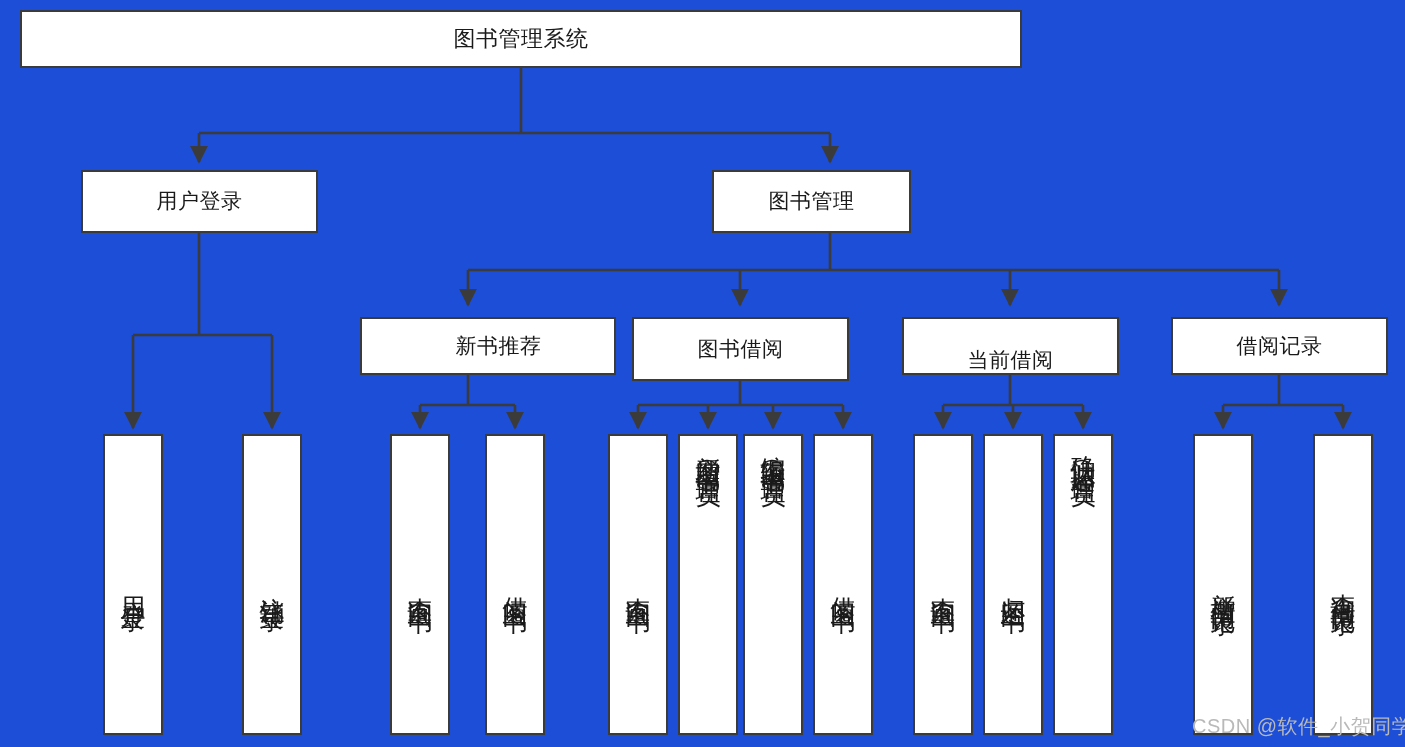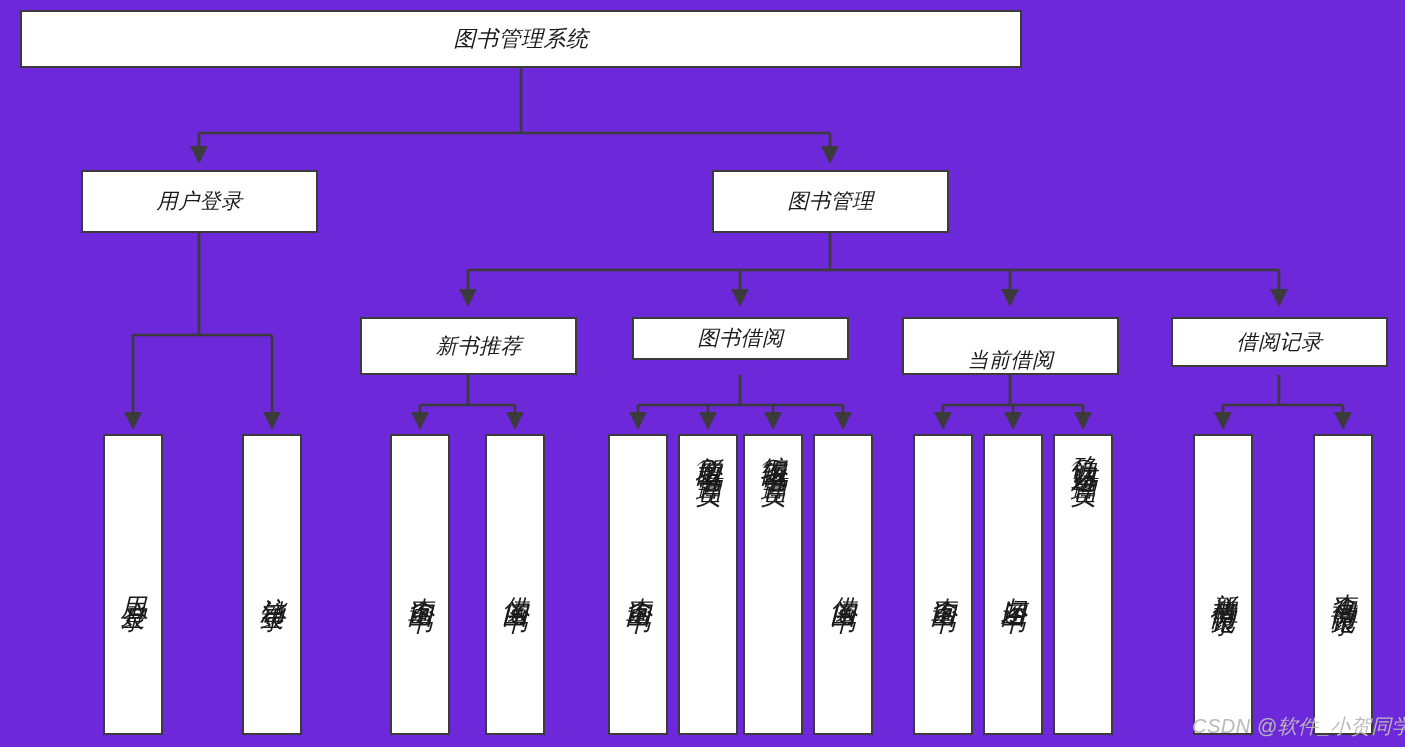--- a/index.html
+++ b/index.html
@@ -8,23 +8,22 @@
     padding: 0;
     background: #ffffff;
   }
   body {
     font-family: "Liberation Sans", "DejaVu Sans", sans-serif;
   }
   #canvas {
     position: relative;
     width: 1405px;
     height: 747px;
-    background: #6d28d9;
+    background: #1d4ed8;
     overflow: hidden;
-    font-style: italic;
   }
   #wires {
     position: absolute;
     left: 0;
     top: 0;
     width: 1405px;
     height: 747px;
     pointer-events: none;
   }
   .node {
@@ -133,34 +132,34 @@
     </g>
   </svg>
 
   <div class="node horiz root" style="left:20px; top:10px; width:1002px; height:58px;">
     <span class="label">图书管理系统</span>
   </div>
 
   <div class="node horiz" style="left:81px; top:170px; width:237px; height:63px;">
     <span class="label">用户登录</span>
   </div>
-  <div class="node horiz" style="left:712px; top:170px; width:237px; height:63px;">
+  <div class="node horiz" style="left:712px; top:170px; width:199px; height:63px;">
     <span class="label">图书管理</span>
   </div>
 
-  <div class="node horiz" style="left:360px; top:317px; width:217px; height:58px;padding-left:21px;">
+  <div class="node horiz" style="left:360px; top:317px; width:256px; height:58px;padding-left:21px;">
     <span class="label">新书推荐</span>
   </div>
-  <div class="node horiz" style="left:632px; top:317px; width:217px; height:43px;">
+  <div class="node horiz" style="left:632px; top:317px; width:217px; height:64px;">
     <span class="label">图书借阅</span>
   </div>
   <div class="node horiz" style="left:902px; top:317px; width:217px; height:58px;align-items:flex-end;">
     <span class="label">当前借阅</span>
   </div>
-  <div class="node horiz" style="left:1171px; top:317px; width:217px; height:50px;">
+  <div class="node horiz" style="left:1171px; top:317px; width:217px; height:58px;">
     <span class="label">借阅记录</span>
   </div>
 
   <div class="node vert mid" style="left:103px; top:434px; width:60px; height:301px;">
     <span class="label">用户登录</span>
   </div>
   <div class="node vert mid" style="left:242px; top:434px; width:60px; height:301px;">
     <span class="label">注销登录</span>
   </div>
 

